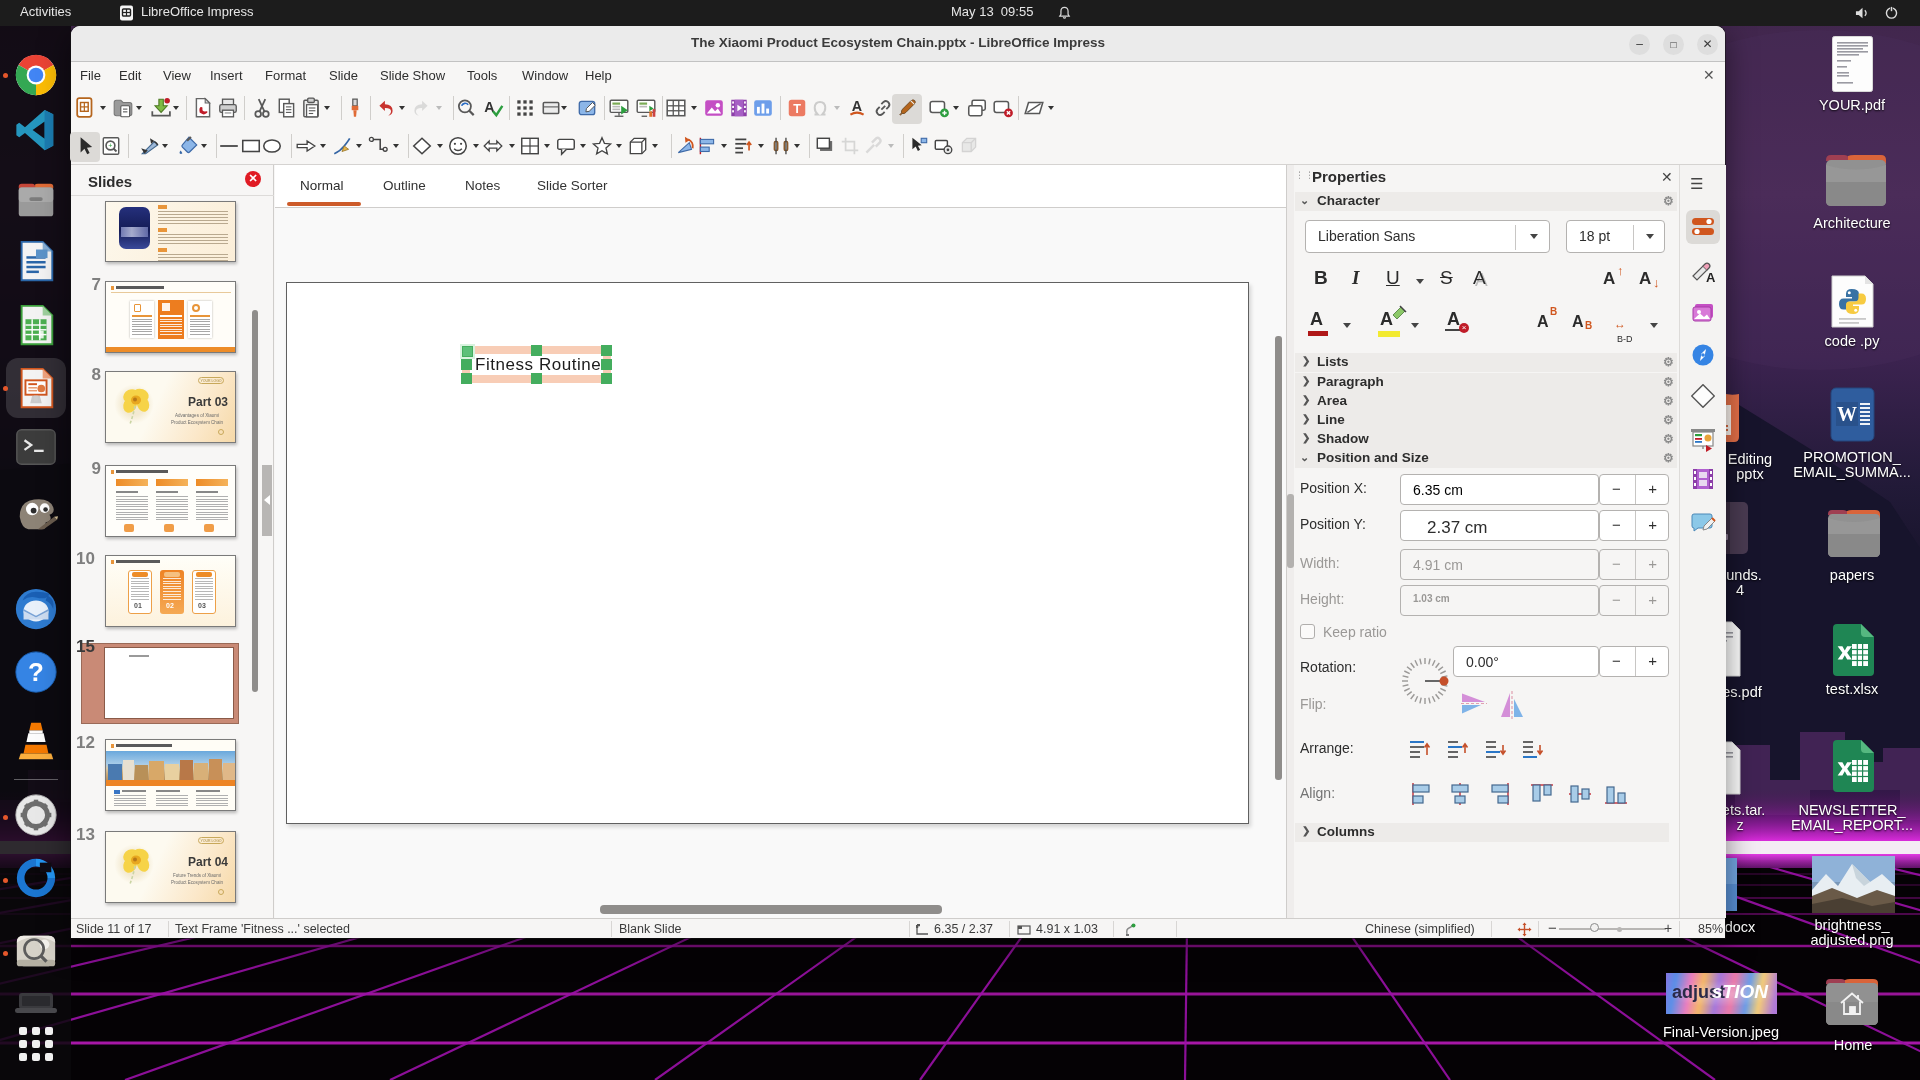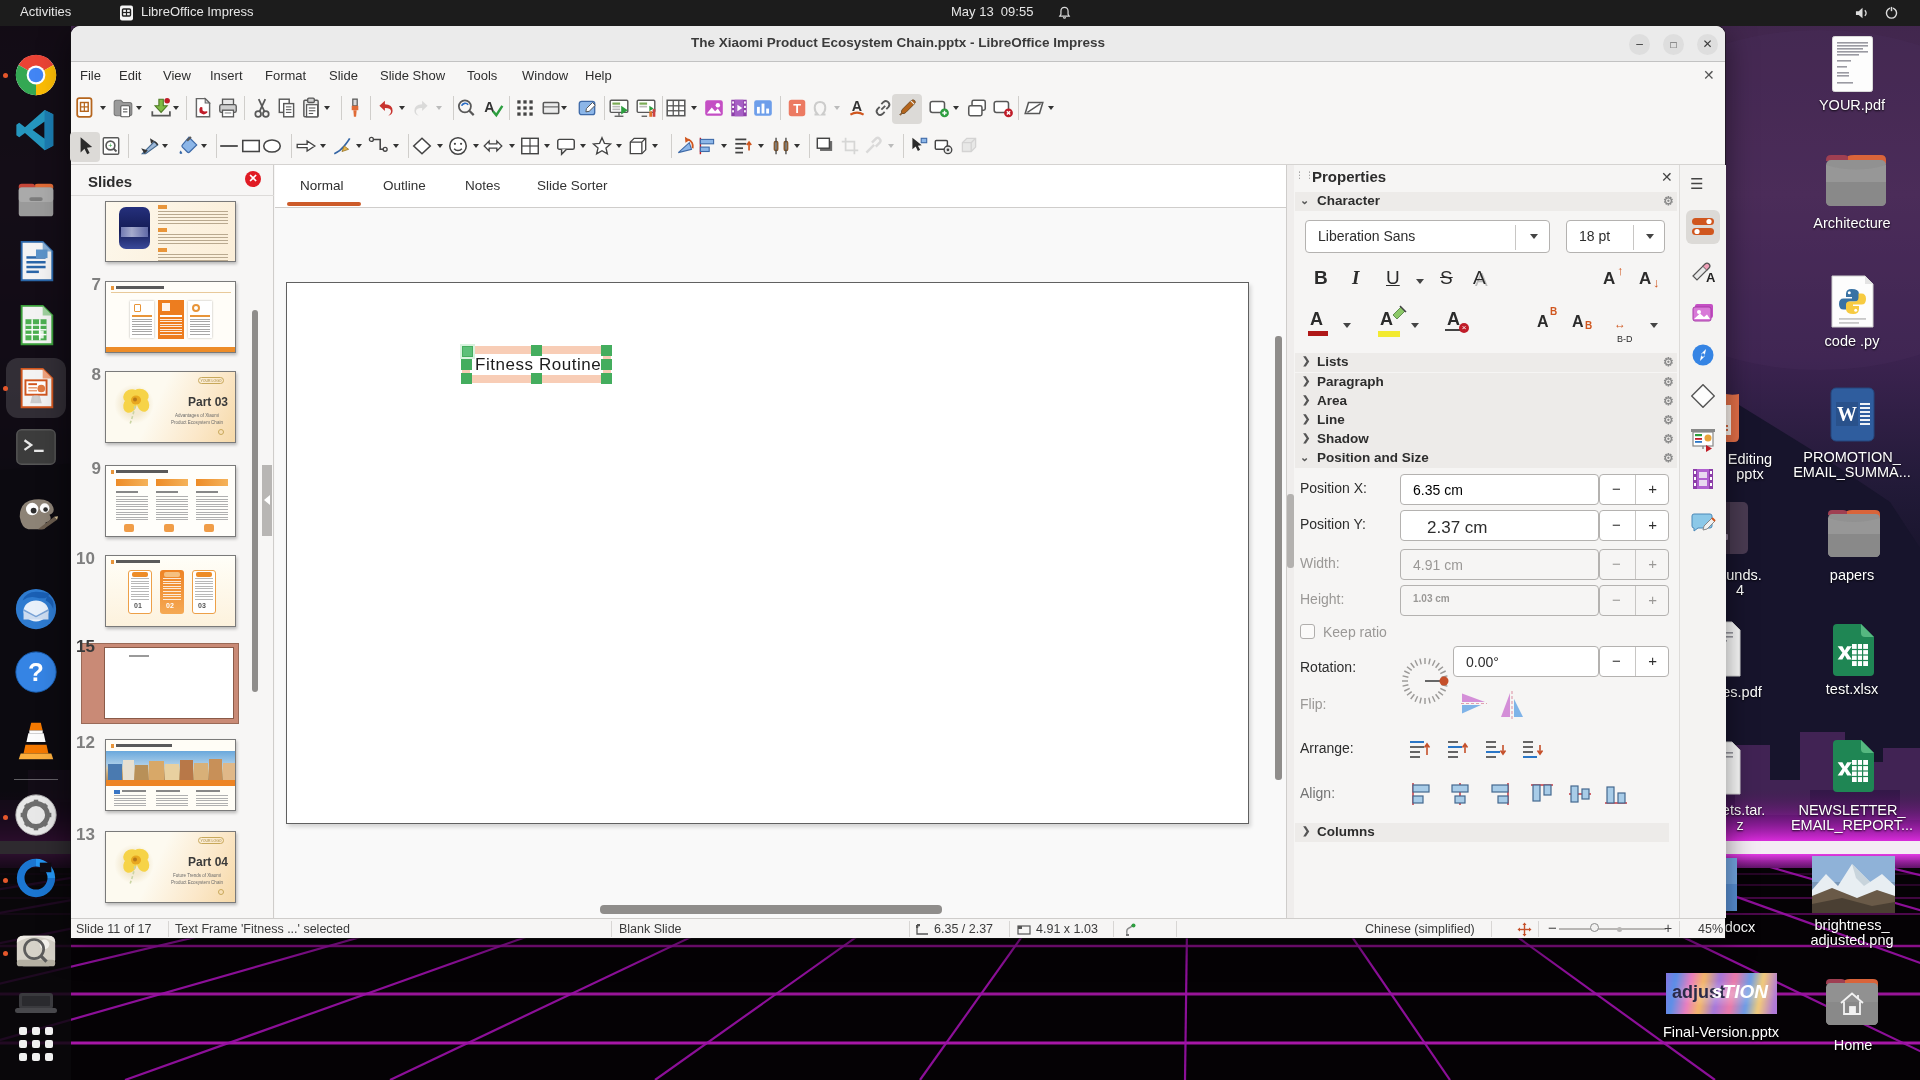--- a/index.html
+++ b/index.html
@@ -291,21 +291,21 @@
         </g>
       </svg>
     <div class="dico" style="left:1690px;top:920px;width:100px;">docx</div>
 
     <div class="abs" style="left:1666px;top:973px;width:111px;height:41px;background:#f2f2f2;overflow:hidden;">
       <div class="abs" style="left:-4px;top:-4px;width:120px;height:50px;background:linear-gradient(100deg,#9a6ae0 0%,#5a90e8 12%,#ea7ec0 24%,#f4b868 34%,#a478dc 46%,#ec7aa8 58%,#6a9ce8 70%,#f4cc78 80%,#b07ad8 92%);filter:blur(1px);"></div>
       <div class="abs" style="left:0;top:8px;width:111px;height:26px;background:radial-gradient(ellipse at 50% 50%,rgba(255,255,255,0.35),transparent 70%);"></div>
       <span class="abs" style="left:6px;top:9px;font-size:18px;font-weight:bold;color:#2a2a48;">adjust</span>
       <span class="abs" style="left:46px;top:8px;font-size:19px;font-weight:bold;color:#fff;font-style:italic;">sTION</span>
     </div>
-    <div class="dico" style="left:1646px;top:1025px;width:150px;">Final-Version.pptx</div>
+    <div class="dico" style="left:1646px;top:1025px;width:150px;">Final-Version.jpeg</div>
   </div>
   <div id="topbar">
     <span class="act">Activities</span>
     <svg class="abs" style="left:119px;top:5px;" width="15" height="16" viewBox="0 0 15 16">
         <rect x="1" y="0.5" width="13" height="15" rx="2" fill="#f5f5f5"></rect>
         <rect x="3.5" y="4" width="8" height="7" rx="1" fill="none" stroke="#222" stroke-width="1.4"></rect>
         <line x1="3.5" y1="7.5" x2="11.5" y2="7.5" stroke="#222" stroke-width="1.2"></line>
         <line x1="7.5" y1="4" x2="7.5" y2="11" stroke="#222" stroke-width="1.2"></line>
       </svg>
     <span class="app">LibreOffice Impress</span>
@@ -1372,16 +1372,16 @@
           <line x1="7.5" y1="2" x2="7.5" y2="13" stroke="#c5502a" stroke-width="1.4"></line>
           <line x1="2" y1="7.5" x2="13" y2="7.5" stroke="#c5502a" stroke-width="1.4"></line>
         </svg>
       <span class="abs" style="left:1467px;top:2px;width:1px;height:16px;background:#d8d6d4;"></span>
       <span class="abs" style="left:1477px;top:0px;font-size:15px;color:#444;">−</span>
       <span class="abs" style="left:1488px;top:9px;width:107px;height:2px;background:#b8b6b4;"></span>
       <span class="abs" style="left:1519px;top:4px;width:9px;height:9px;background:#f2f1f0;border:1px solid #8a8a8a;border-radius:50%;"></span>
       <span class="abs" style="left:1546px;top:8px;width:5px;height:5px;background:#b8b6b4;border-radius:50%;"></span>
       <span class="abs" style="left:1593px;top:1px;font-size:14px;color:#444;">+</span>
       <span class="abs" style="left:1608px;top:2px;width:1px;height:16px;background:#d8d6d4;"></span>
-      <span style="left:1627px;">45%</span>
+      <span style="left:1627px;">85%</span>
     </div>
   </div>
 </div>
 
 </body></html>

